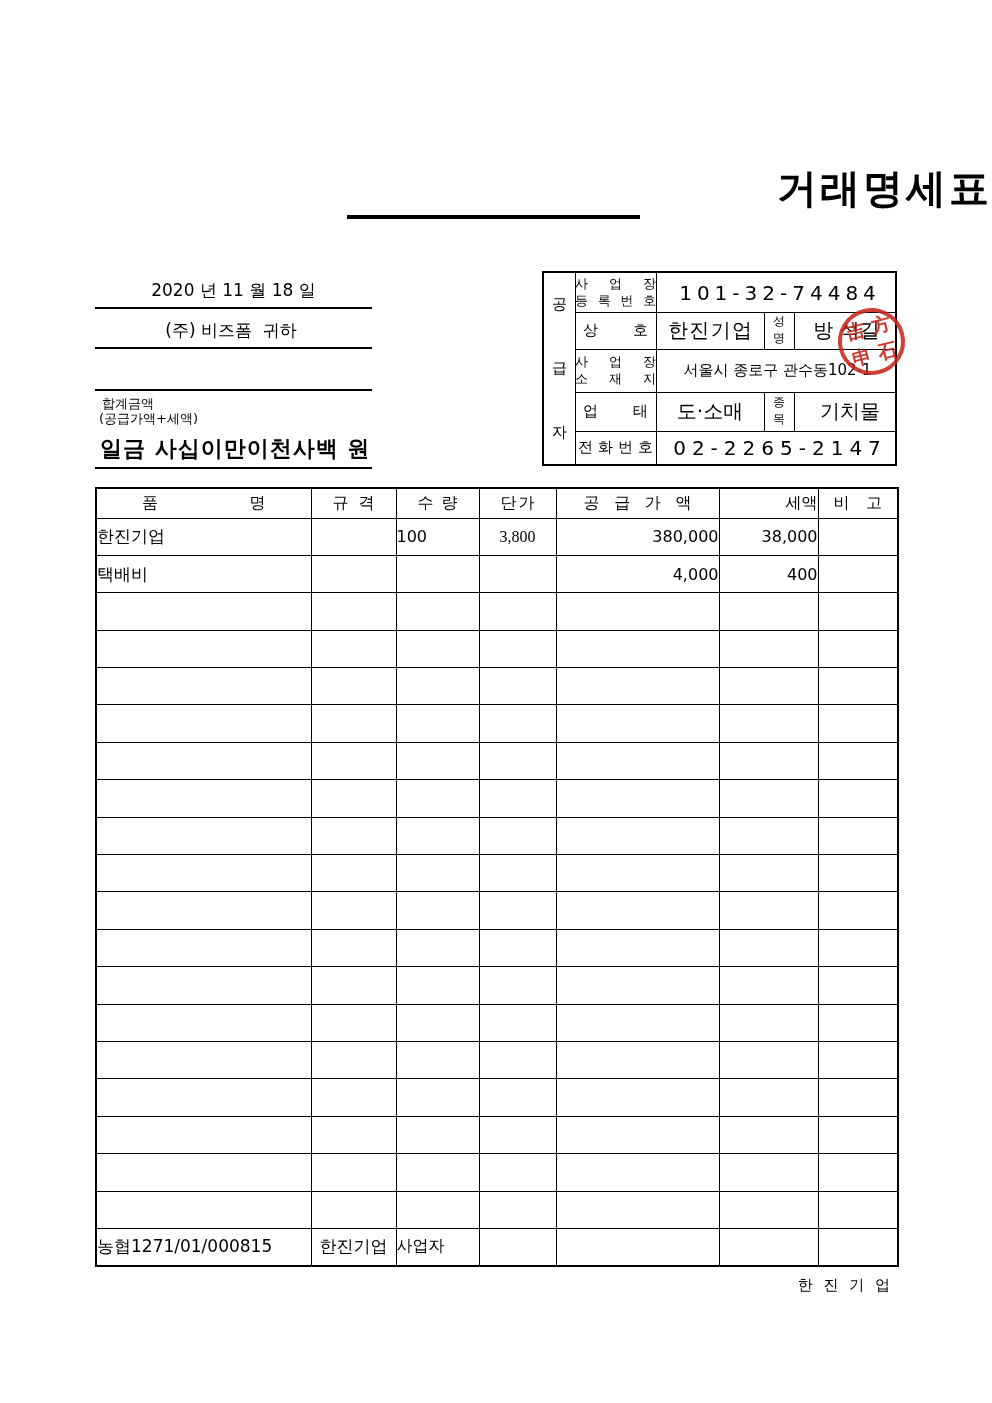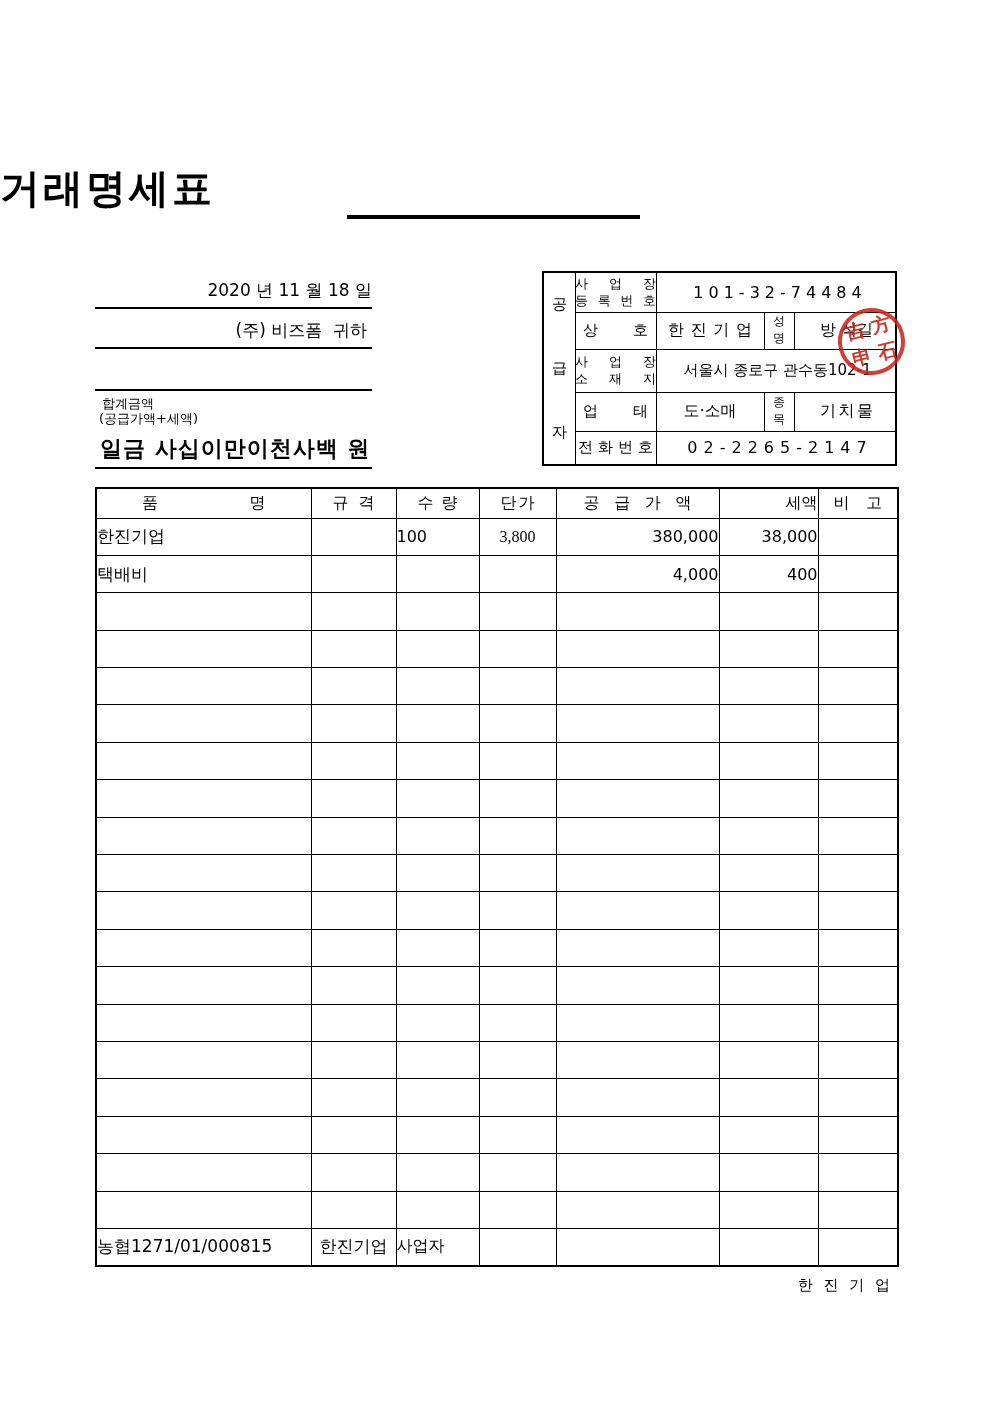--- a/index.html
+++ b/index.html
@@ -1,48 +1,48 @@
 <!DOCTYPE html>
 <html><head>
 <meta charset="utf-8">
 <style>
   html,body{margin:0;padding:0;background:#fff;}
   .page{position:relative;width:992px;height:1403px;background:#fff;overflow:hidden;
         font-family:"DejaVu Sans","Liberation Sans",sans-serif;color:#000;}
 
   
-  .doc-title{position:absolute;left:0;right:0;top:161px;text-align:left;
+  .doc-title{position:absolute;left:0;right:0;top:161px;text-align:right;
              font-size:40px;font-weight:600;letter-spacing:3px;}
   .title-underline{position:absolute;left:347px;top:215px;width:293px;height:4px;
                    border-top:2px solid #000;border-bottom:2px solid #000;box-sizing:border-box;}
 
   
   .lb{position:absolute;left:95px;width:277px;box-sizing:border-box;}
   .hline{position:absolute;left:95px;width:277px;border-top:2px solid #000;height:0;}
-  .lb-date{top:279px;text-align:right;font-size:17px;white-space:pre;}
-  .lb-recipient{top:319px;text-align:right;padding-right:5px;font-size:17px;white-space:pre;}
+  .lb-date{top:279px;text-align:center;font-size:17px;white-space:pre;}
+  .lb-recipient{top:319px;text-align:center;padding-right:5px;font-size:17px;white-space:pre;}
   .lb-notice{top:358px;text-align:center;font-size:16px;white-space:pre;}
   .lb-total1{top:395px;padding-left:7px;font-size:13px;}
   .lb-total2{top:410px;padding-left:4px;font-size:13px;}
   .lb-amount{top:434px;padding-left:5px;font-size:22px;font-weight:bold;letter-spacing:1px;white-space:pre;}
 
   
   .supplier{position:absolute;left:542px;top:271px;width:355px;height:195px;
             border:2px solid #000;box-sizing:border-box;}
   .vline{position:absolute;width:0;border-left:1.5px solid #000;}
   .hline2{position:absolute;height:0;border-top:1.5px solid #000;}
   .cell{position:absolute;display:flex;align-items:center;justify-content:center;
         box-sizing:border-box;overflow:hidden;}
   .two-line{flex-direction:column;justify-content:center;line-height:1.25;}
   .two-line > div{width:100%;}
   .spread{display:flex;justify-content:space-between;align-items:center;}
   .spread-v{display:flex;flex-direction:column;justify-content:space-around;align-items:center;}
   .lab{font-size:15px;}
   .lab-sm{font-size:13px;}
-  .val{font-size:16px;}
+  .val{font-size:20px;}
   .num-sp{letter-spacing:5px;text-indent:5px;}
   .mini{font-size:12px;line-height:1.15;}
 
   
   .stamp{position:absolute;left:838px;top:308px;width:67px;height:67px;border-radius:50%;
          border:4px solid rgba(199,38,28,.88);box-sizing:border-box;z-index:6;
          display:grid;grid-template-columns:1fr 1fr;grid-template-rows:1fr 1fr;place-items:center;
          transform:rotate(-14deg);color:rgba(199,38,28,.9);font-size:19px;font-weight:bold;padding:3px;}
 
   

